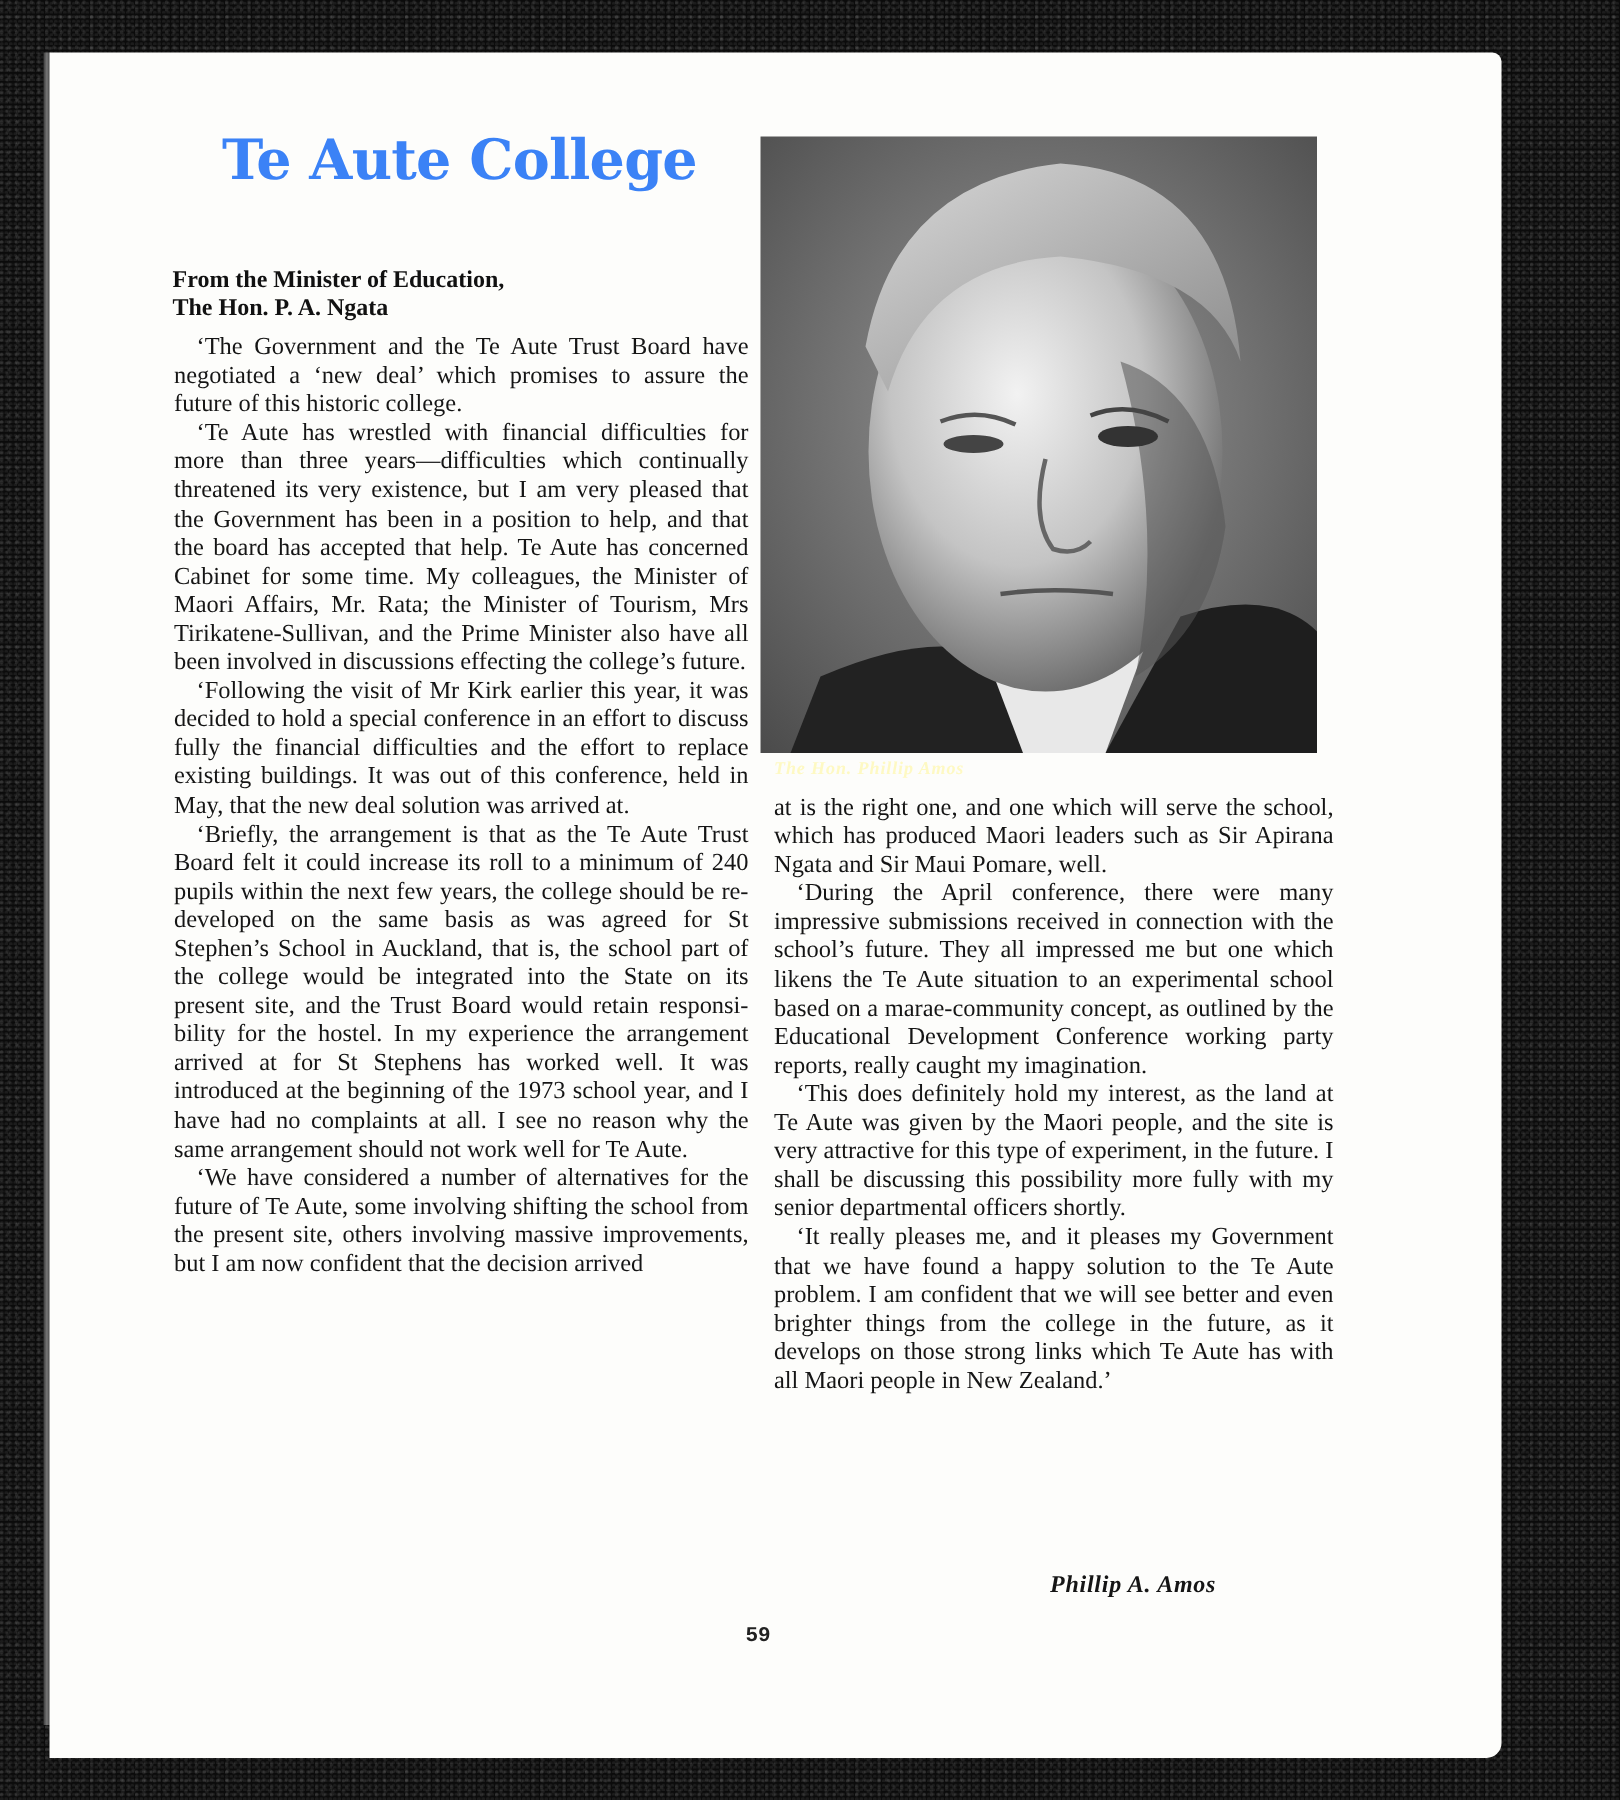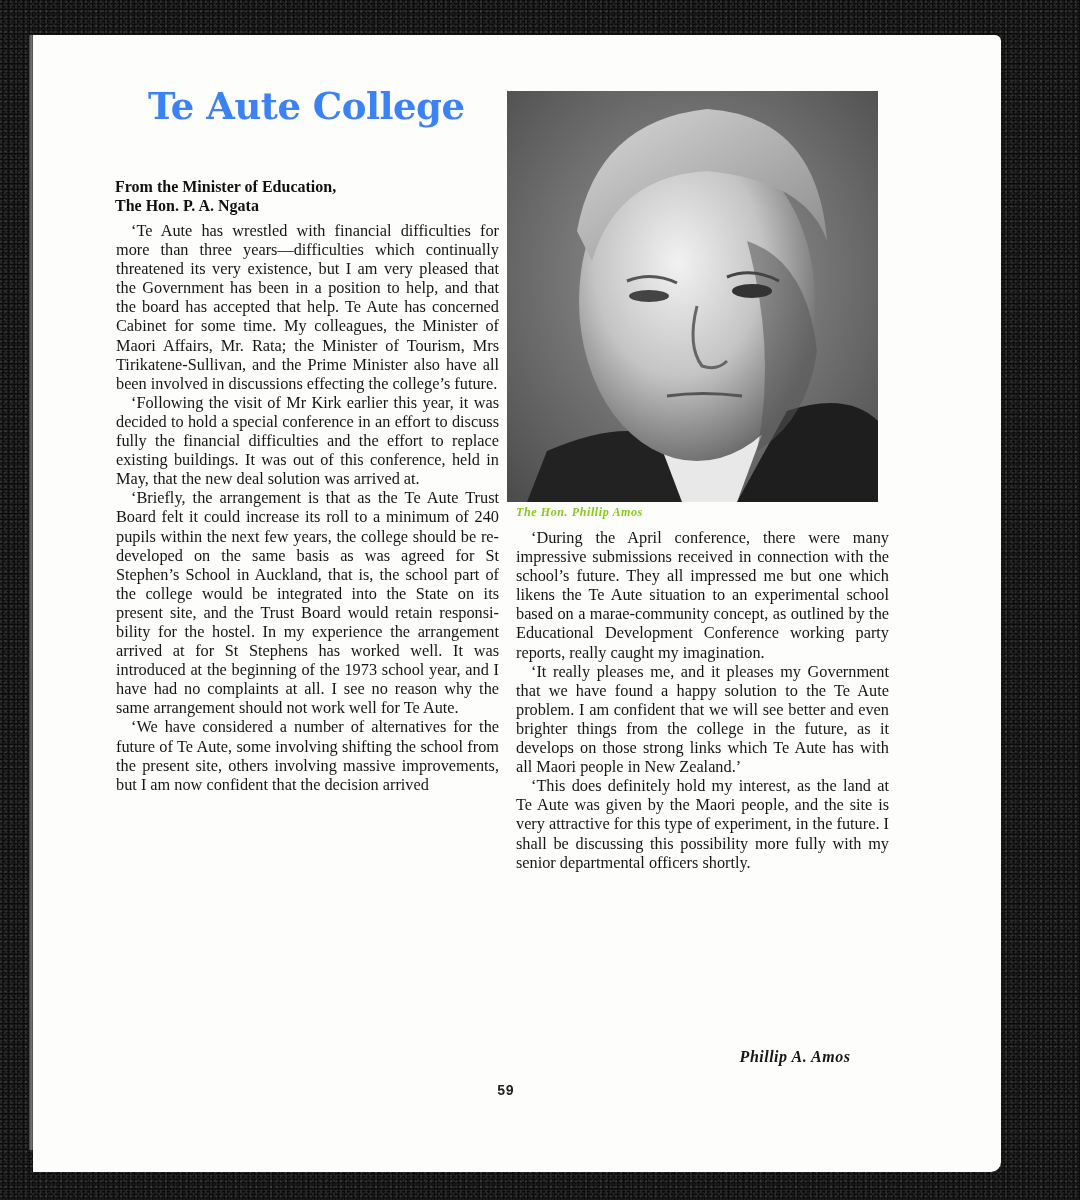--- a/index.html
+++ b/index.html
@@ -34,32 +34,32 @@
   }
   .col {
     position:absolute; font-size:16.3px; line-height:19.1px;
     text-align:justify; hyphens:manual; color:#151515;
   }
   .col p { margin:0; text-indent:15px; }
   .col p.cont { text-indent:0; }
   .col-left { left:116px; top:221px; width:383px; }
   .col-right { left:516px; top:528px; width:373px; }
   .signature {
-    position:absolute; left:700px; top:1048px; width:190px; text-align:center;
+    position:absolute; left:700px; top:1048px; width:190px; text-align:left;
     font-style:italic; font-weight:bold; font-size:16px; color:#151515;
     letter-spacing:0.5px;
   }
   .photo {
     position:absolute; left:507px; top:91px; width:371px; height:411px;
     overflow:hidden; background:#6e6e6e;
   }
   .photo svg { display:block; width:100%; height:100%; }
   .caption {
     position:absolute; left:516px; top:505px; margin:0;
-    font-style:italic; font-weight:bold; font-size:12px; letter-spacing:0.6px; color:#84cc16;
+    font-style:italic; font-weight:bold; font-size:12px; letter-spacing:0.6px; color:#fef9c3;
   }
   .page-number {
     position:absolute; left:497px; top:1083px;
     font-family:Liberation Mono, monospace; font-weight:bold; font-size:14px; color:#222;
   }
 </style>
 </head>
 <body>
 
 <div class="binding"></div>
@@ -67,20 +67,21 @@
 <div class="page"></div>
 
 <h1 class="title">Te Aute College</h1>
 
 <div class="byline">
   <div>From the Minister of Education,</div>
   <div>The Hon. P. A. Ngata</div>
 </div>
 
 <div class="col col-left">
+  <p>‘The Government and the Te Aute Trust Board have negotiated a ‘new deal’ which promises to assure the future of this historic college.</p>
   <p>‘Te Aute has wrestled with financial diffi­culties for more than three years—difficulties which continually threatened its very exist­ence, but I am very pleased that the Government has been in a position to help, and that the board has accepted that help. Te Aute has concerned Cabinet for some time. My colleagues, the Minister of Maori Affairs, Mr. Rata; the Minister of Tourism, Mrs Tirikatene-Sullivan, and the Prime Minister also have all been involved in discussions effecting the college’s future.</p>
   <p>‘Following the visit of Mr Kirk earlier this year, it was decided to hold a special conference in an effort to discuss fully the financial difficulties and the effort to replace existing buildings. It was out of this con­ference, held in May, that the new deal solution was arrived at.</p>
   <p>‘Briefly, the arrangement is that as the Te Aute Trust Board felt it could increase its roll to a minimum of 240 pupils within the next few years, the college should be re­developed on the same basis as was agreed for St Stephen’s School in Auckland, that is, the school part of the college would be integrated into the State on its present site, and the Trust Board would retain responsi­bility for the hostel. In my experience the arrangement arrived at for St Stephens has worked well. It was introduced at the be­ginning of the 1973 school year, and I have had no complaints at all. I see no reason why the same arrangement should not work well for Te Aute.</p>
   <p>‘We have considered a number of alterna­tives for the future of Te Aute, some involv­ing shifting the school from the present site, others involving massive improvements, but I am now confident that the decision arrived</p>
 </div>
 
 <div class="photo">
   <svg viewBox="0 0 371 411" preserveAspectRatio="none">
     <defs>
       <radialGradient id="bg" cx="0.5" cy="0.45" r="0.75">
@@ -109,20 +110,21 @@
     <path d="M120 190 Q145 180 170 192" stroke="#555" stroke-width="3" fill="none"></path>
     <path d="M220 186 Q245 176 272 190" stroke="#444" stroke-width="3" fill="none"></path>
     <path d="M190 215 Q180 255 195 275 Q210 280 220 270" stroke="#666" stroke-width="3" fill="none"></path>
     <path d="M160 305 Q195 300 235 305" stroke="#555" stroke-width="3" fill="none"></path>
   </svg>
 </div>
 
 <div class="caption">The Hon. Phillip Amos</div>
 
 <div class="col col-right">
+  <p class="cont">at is the right one, and one which will serve the school, which has produced Maori leaders such as Sir Apirana Ngata and Sir Maui Pomare, well.</p>
   <p>‘During the April conference, there were many impressive submissions received in connection with the school’s future. They all impressed me but one which likens the Te Aute situation to an experimental school based on a marae-community concept, as outlined by the Educational Development Conference working party reports, really caught my imagination.</p>
+  <p>‘This does definitely hold my interest, as the land at Te Aute was given by the Maori people, and the site is very attractive for this type of experiment, in the future. I shall be discussing this possibility more fully with my senior departmental officers shortly.</p>
   <p>‘It really pleases me, and it pleases my Government that we have found a happy solution to the Te Aute problem. I am con­fident that we will see better and even brighter things from the college in the future, as it develops on those strong links which Te Aute has with all Maori people in New Zealand.’</p>
-  <p>‘This does definitely hold my interest, as the land at Te Aute was given by the Maori people, and the site is very attractive for this type of experiment, in the future. I shall be discussing this possibility more fully with my senior departmental officers shortly.</p>
 </div>
 
 <div class="signature">Phillip A. Amos</div>
 
 <div class="page-number">59</div>
 
 </body></html>

